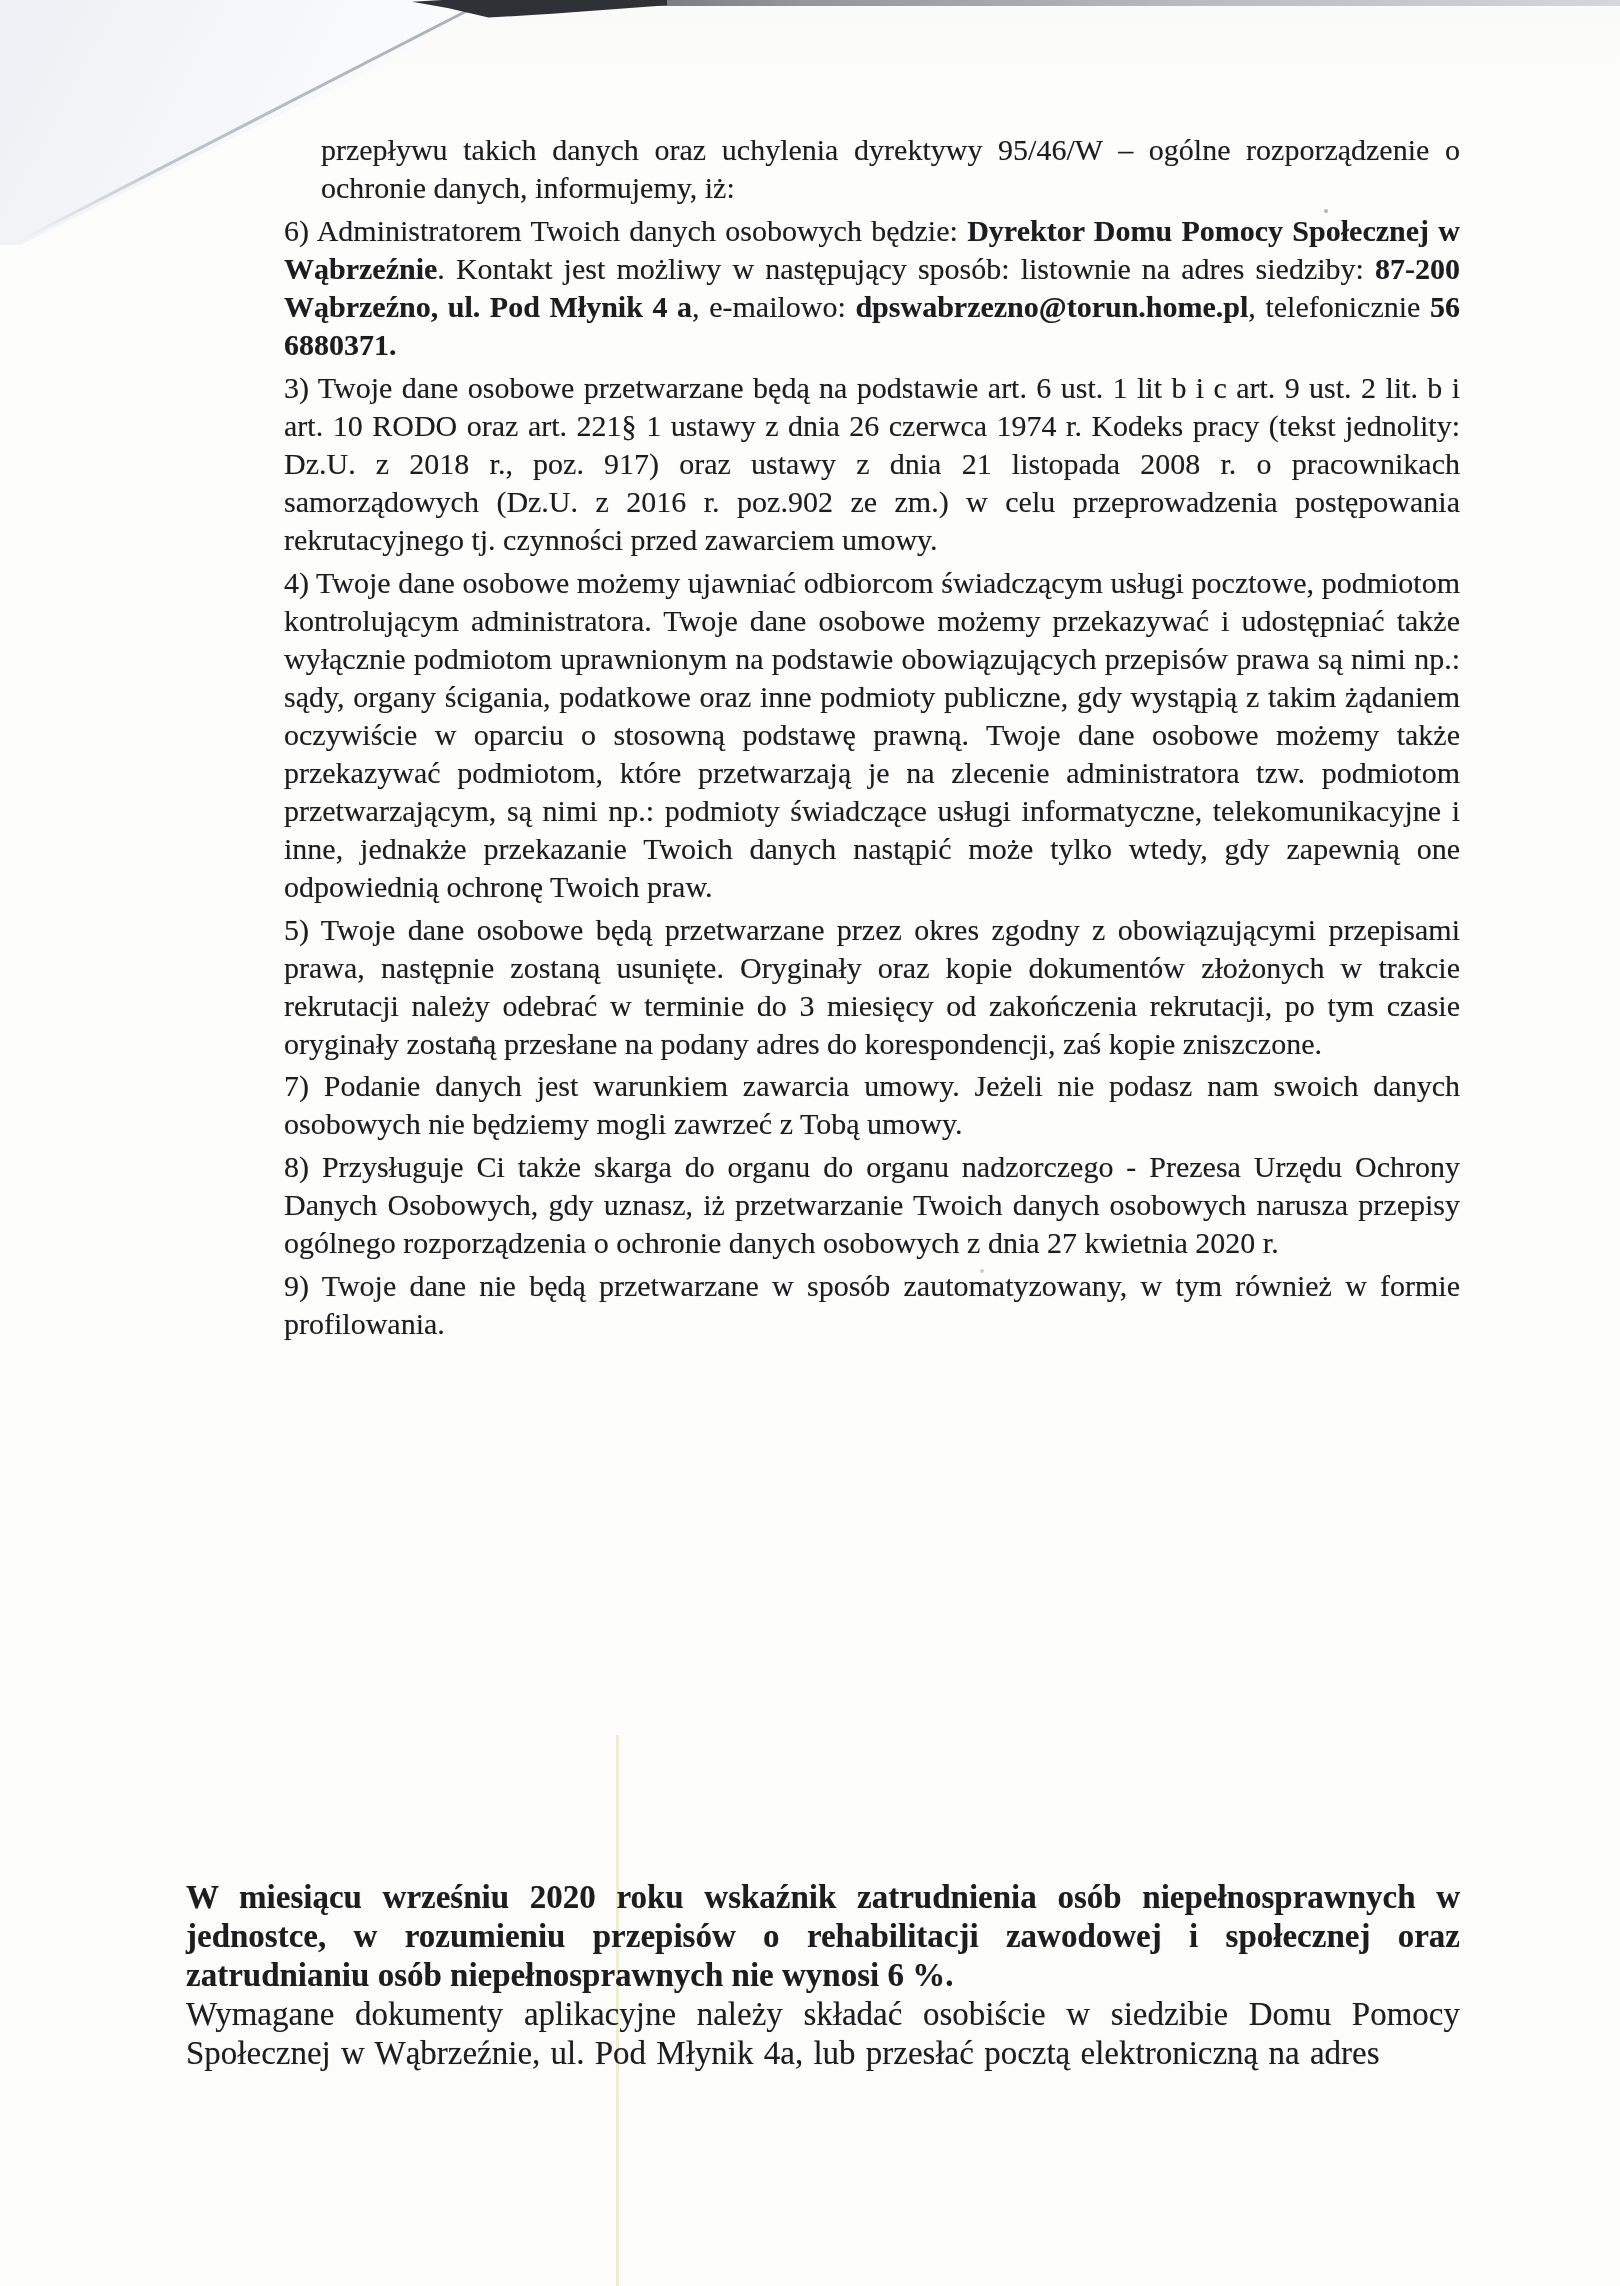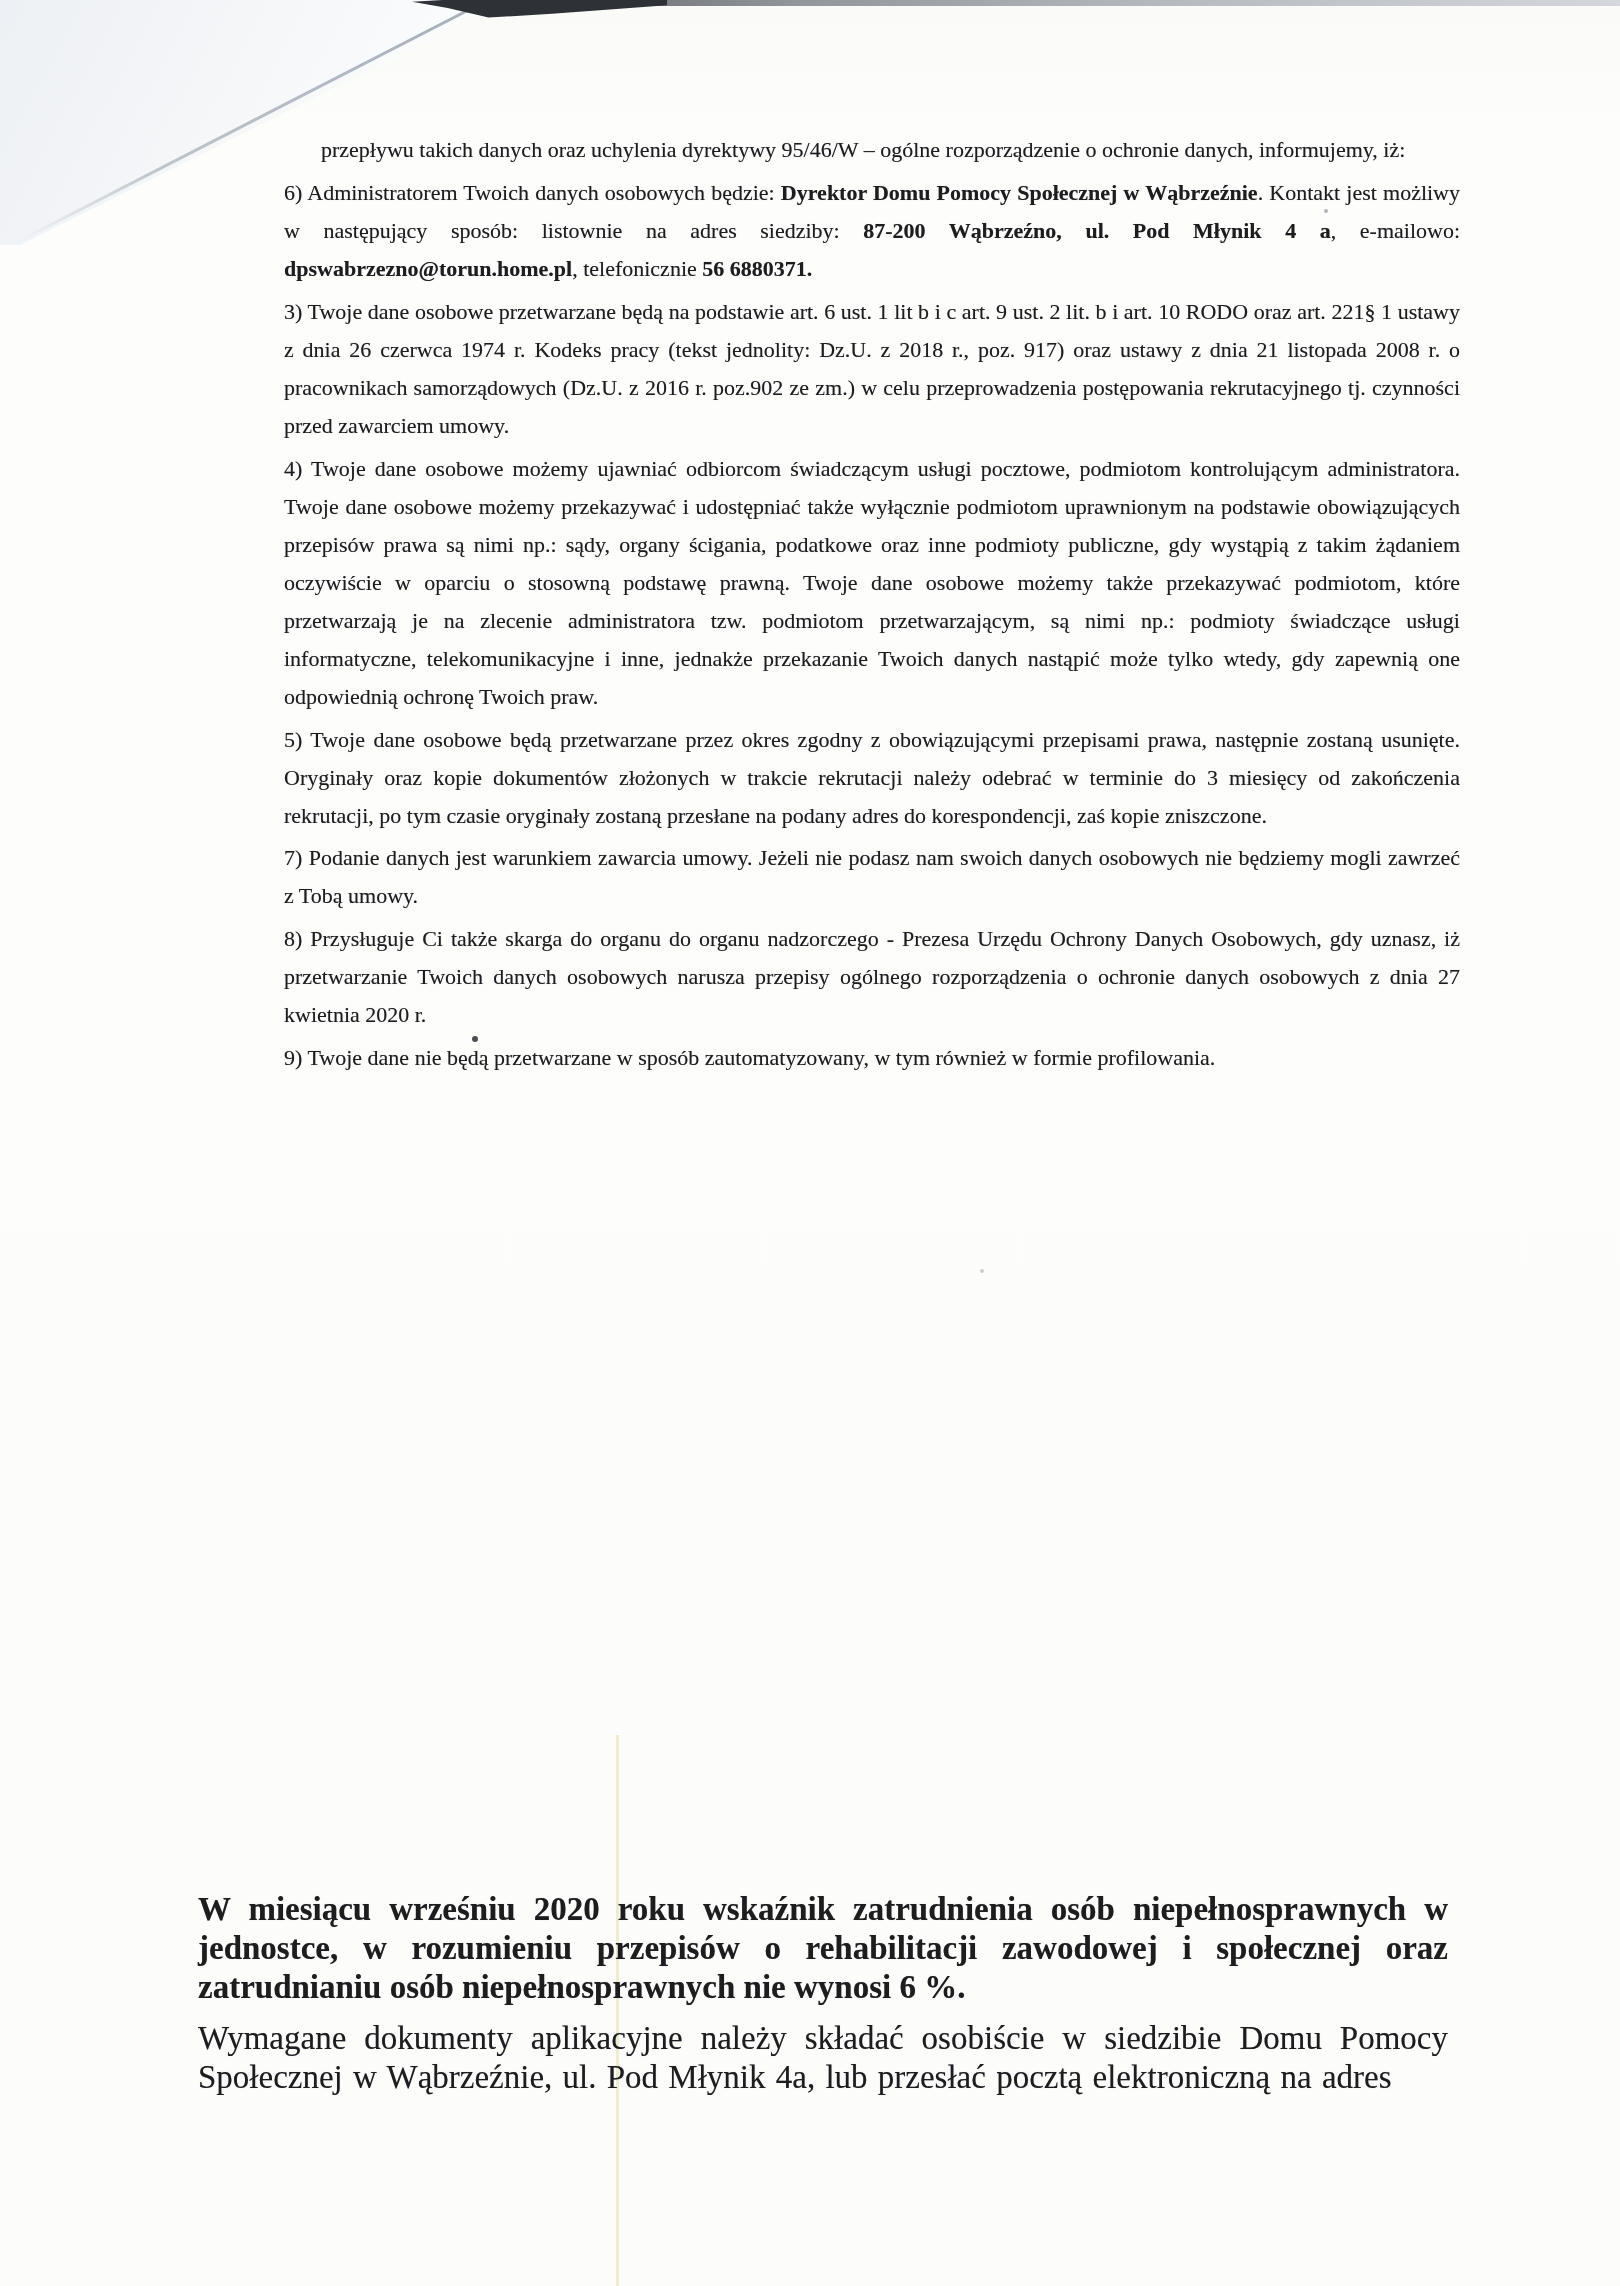--- a/index.html
+++ b/index.html
@@ -41,31 +41,31 @@
     background:rgba(205,193,95,.28);
   }
   .speck { position:absolute; border-radius:50%; }
   .speck-a { left:1324px; top:209px;  width:3.9px; height:3.9px; background:#8a8f96; opacity:.65; }
   .speck-b { left:472px;  top:1036px; width:5.9px; height:5.9px; background:#4e4e55; }
   .speck-c { left:980px; top:1269px; width:3.9px; height:3.9px; background:#9aa0a6; opacity:.5; }
 
   
   .doc-body {
     position:absolute; left:284px; top:131px; width:1176px;
-    font-size:22px; line-height:38px; text-align:justify;
+    font-size:30px; line-height:38px; text-align:justify;
   }
   .doc-body p { margin:0 0 4.9px 0; }
   .intro { padding-left:37px; }
   b { font-weight:bold; }
 
   .bottom {
     position:absolute; left:186px; top:1878px; width:1274px;
     font-size:33px; line-height:39px; text-align:justify;
   }
-  .bottom p { margin:12px; }
+  .bottom p { margin:0; }
   .notice { font-weight:bold; }
   .closing { margin-top:43px; word-spacing:2px; }
 </style>
 </head>
 <body>
 
 <div class="page">
 
   <div class="scan-fold"></div>
   <div class="scan-fold-line"></div>

